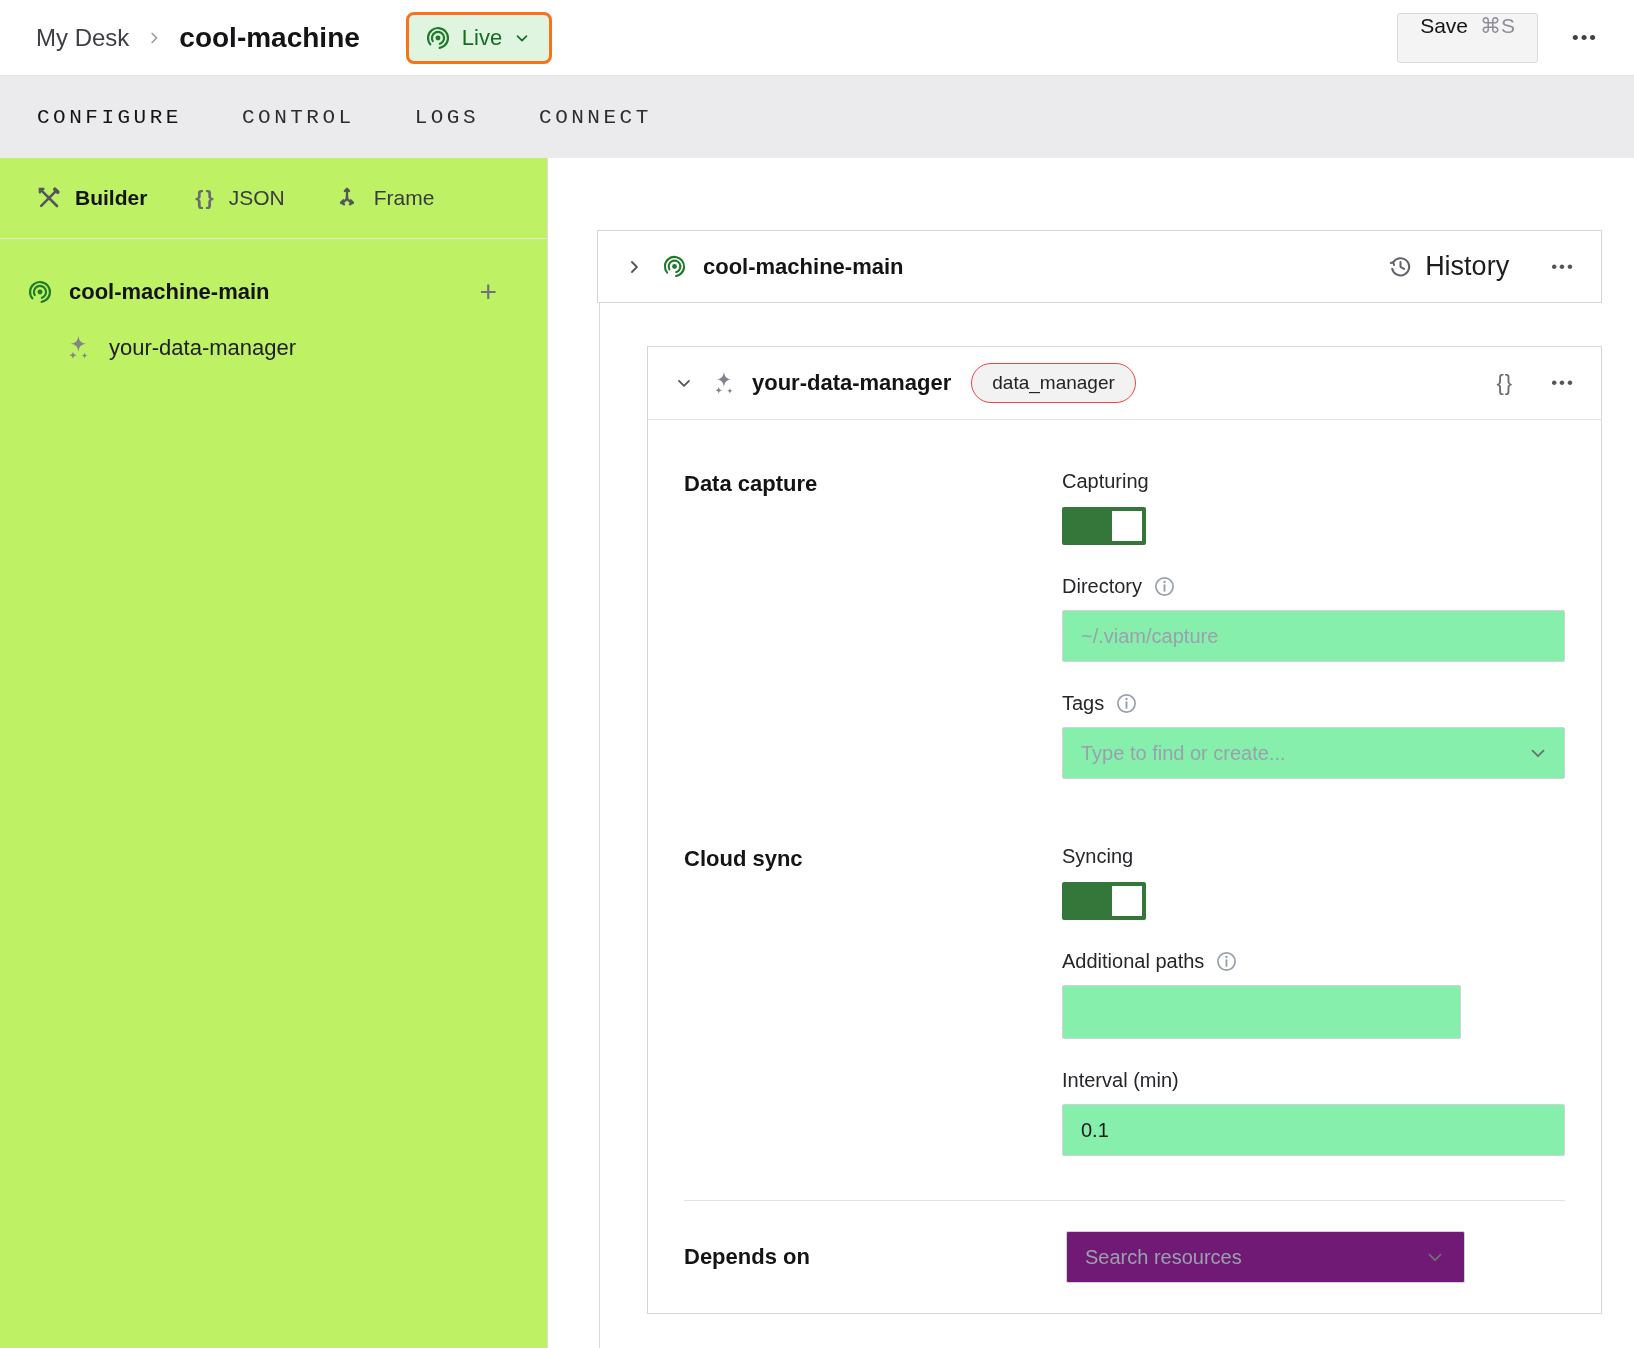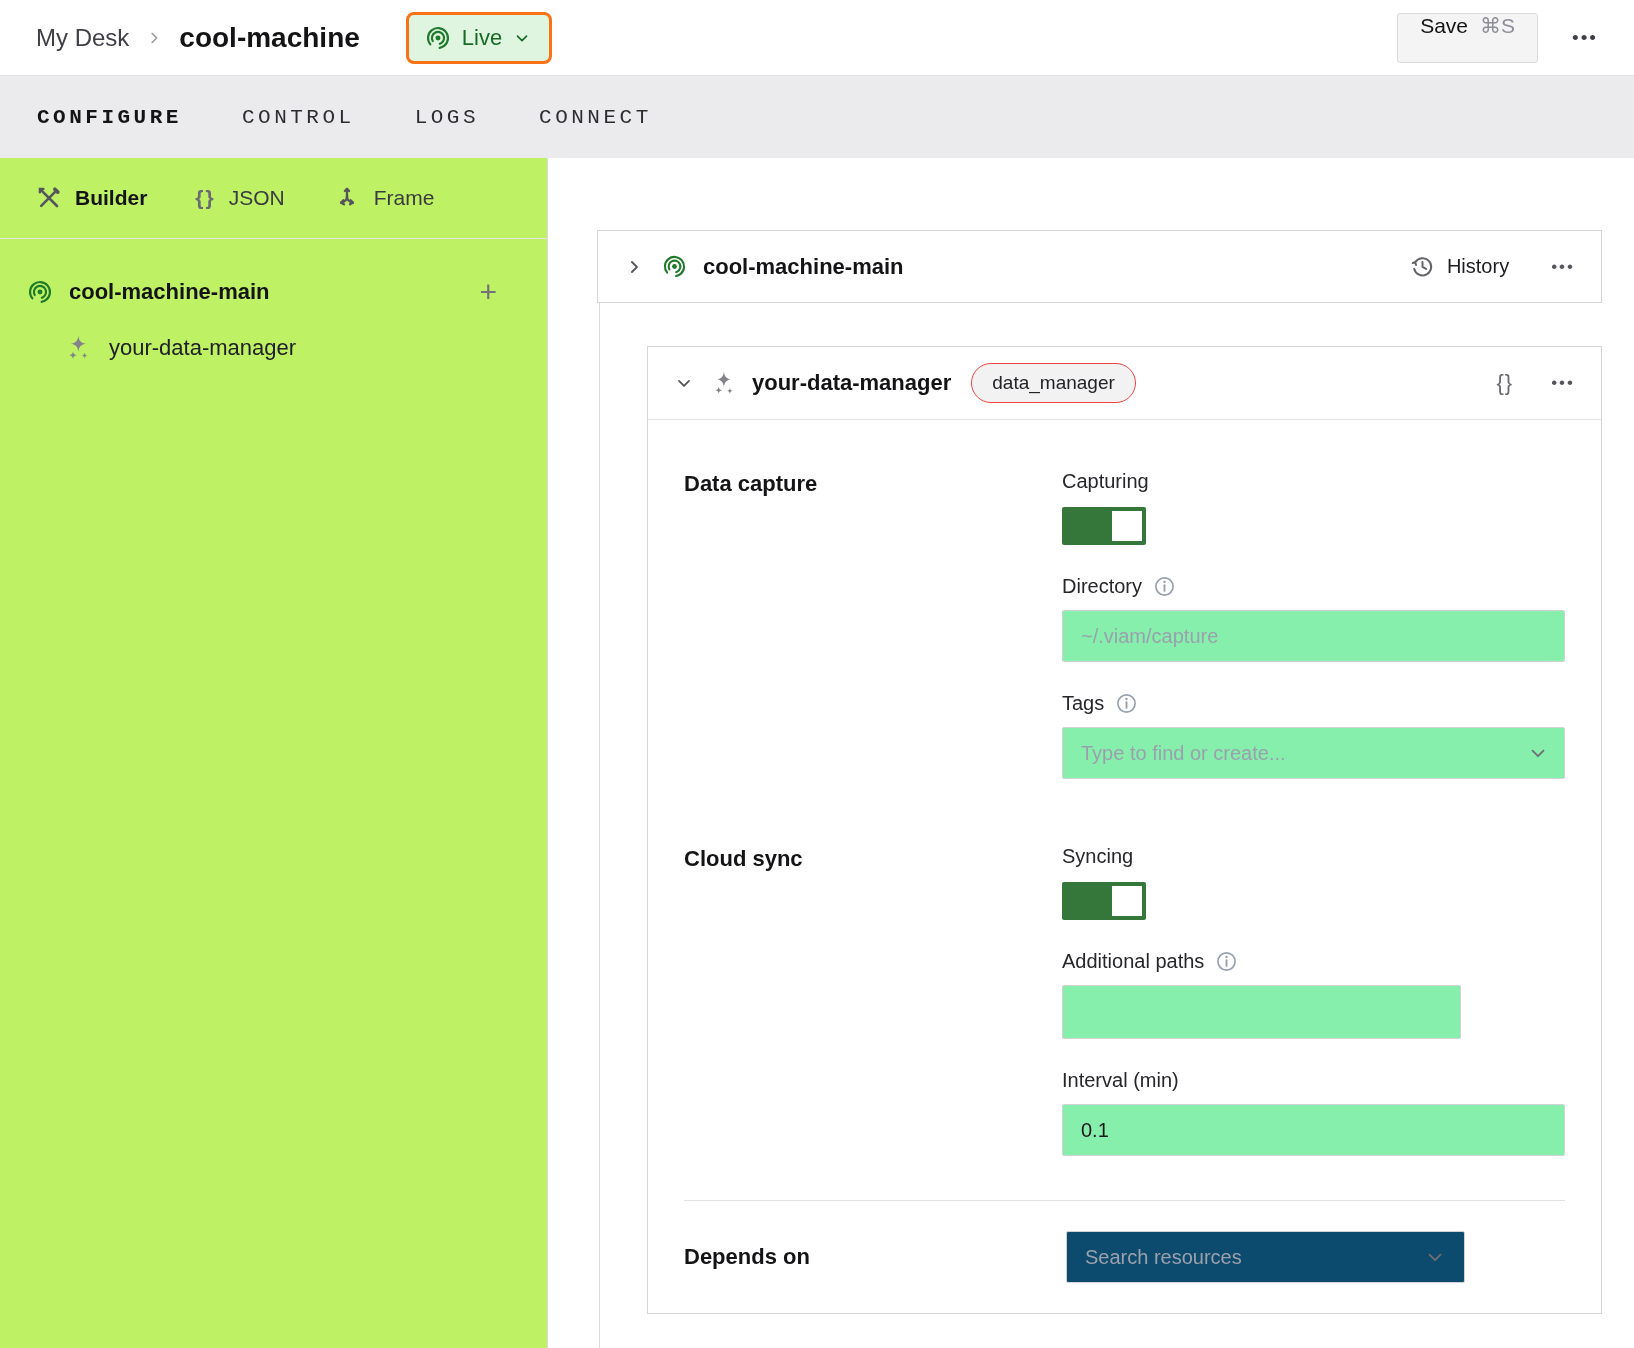--- a/index.html
+++ b/index.html
@@ -37,21 +37,21 @@
   .save-shortcut { font-size: 21px; color: #8e8e99; }
   .topbar-more { margin-left: 34px; font-size: 19px; letter-spacing: 2px; color: #3f3f46; cursor: pointer; }
 
   
   .tabbar {
     height: 82px; flex: 0 0 82px; background: #ebebed;
     display: flex; align-items: center; padding: 0 37px; gap: 60px;
     font-family: "Liberation Mono", monospace;
   }
   .tab { font-size: 21px; letter-spacing: 3.5px; color: #2c2c31; cursor: pointer; }
-  .tab.active { font-weight: bold; color: #141416; }
+  .tab.active { font-weight: normal; color: #141416; }
 
   
   .content { flex: 1; display: flex; min-height: 0; }
 
   
   .sidebar { width: 548px; flex: 0 0 548px; background: #bef264; border-right: 1px solid #dcdcdf; }
   .side-toolbar {
     height: 81px; border-bottom: 1px solid #e4e4e6;
     display: flex; align-items: center; padding: 0 36px; gap: 48px;
   }
@@ -70,21 +70,21 @@
   .main { flex: 1; position: relative; background: #fff; }
   .connector-line { position: absolute; left: 51px; top: 145px; bottom: 0; width: 1px; background: #d9d9dc; }
 
   .part-header {
     position: absolute; left: 49px; top: 72px; width: 1005px; height: 73px;
     background: #fff; border: 1px solid #d6d6d9;
     display: flex; align-items: center; padding: 0 26px;
   }
   .part-title { font-size: 22px; font-weight: bold; color: #141416; margin-left: 16px; }
   .history-group { margin-left: auto; display: flex; align-items: center; gap: 12px; cursor: pointer; }
-  .history-label { font-size: 20px; color: #1d1d20; }
+  .history-label { font-size: 27px; color: #1d1d20; }
   .header-more { margin-left: 42px; font-size: 17px; letter-spacing: 2px; color: #55555c; cursor: pointer; }
   .chev-btn { display: flex; align-items: center; cursor: pointer; }
   .part-header .machine-icon { margin-left: 18px; display: flex; }
 
   .component-card {
     position: absolute; left: 99px; top: 188px; width: 955px;
     background: #fff; border: 1px solid #d6d6d9;
   }
   .card-header { height: 73px; border-bottom: 1px solid #e2e2e4; display: flex; align-items: center; padding: 0 26px; }
   .card-header .sparkle-wrap { margin-left: 18px; display: flex; }
@@ -113,21 +113,21 @@
   .text-input::placeholder { color: #9aa1ad; opacity: 1; }
   .input-wrap { position: relative; width: 503px; margin-top: 12px; }
   .input-wrap .text-input { width: 100%; margin-top: 0; padding-right: 52px; }
   .input-chevron { position: absolute; right: 16px; top: 50%; transform: translateY(-50%); display: flex; pointer-events: none; }
   .short-input { width: 399px; }
   .tall-input { height: 54px; }
   .card-divider { margin-top: 44px; border-top: 1px solid #e2e2e4; }
   .depends-row { padding: 30px 36px; display: flex; align-items: center; }
   .depends-label { width: 382px; font-size: 22px; font-weight: bold; color: #141416; }
   .select-box {
-    width: 399px; height: 52px; border: 1px solid #d2d2d6; border-radius: 2px; background: #0c4a6e;
+    width: 399px; height: 52px; border: 1px solid #d2d2d6; border-radius: 2px; background: #701a75;
     display: flex; align-items: center; padding: 0 18px; cursor: pointer;
   }
   .select-placeholder { font-size: 20px; color: #9aa1ad; flex: 1; }
 
   .icon { display: inline-flex; }
 </style>
 </head>
 <body>
 
 <div class="app">

